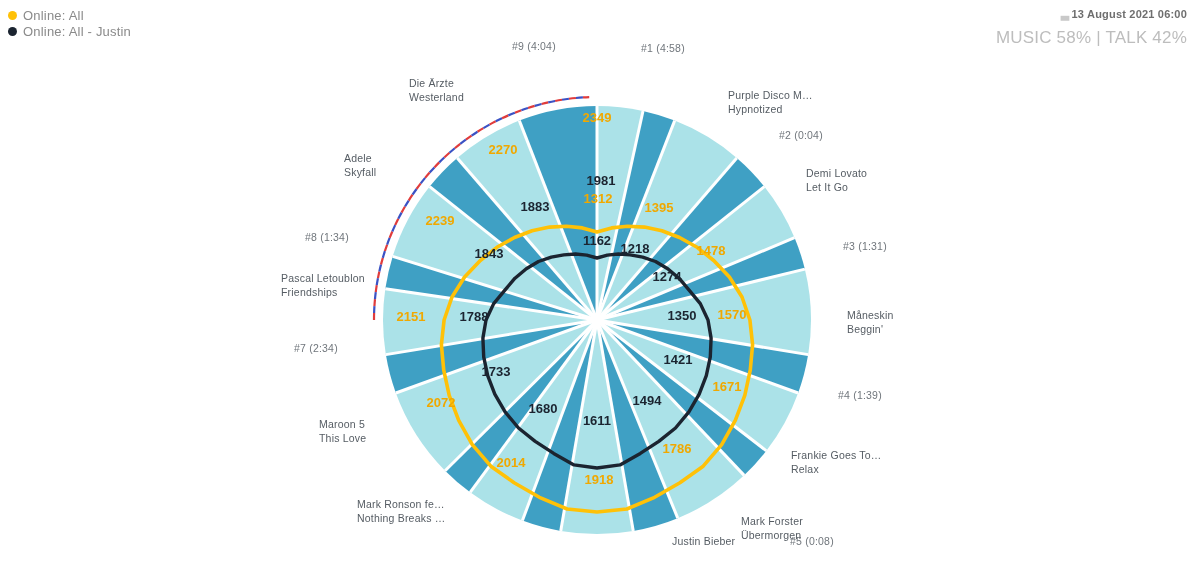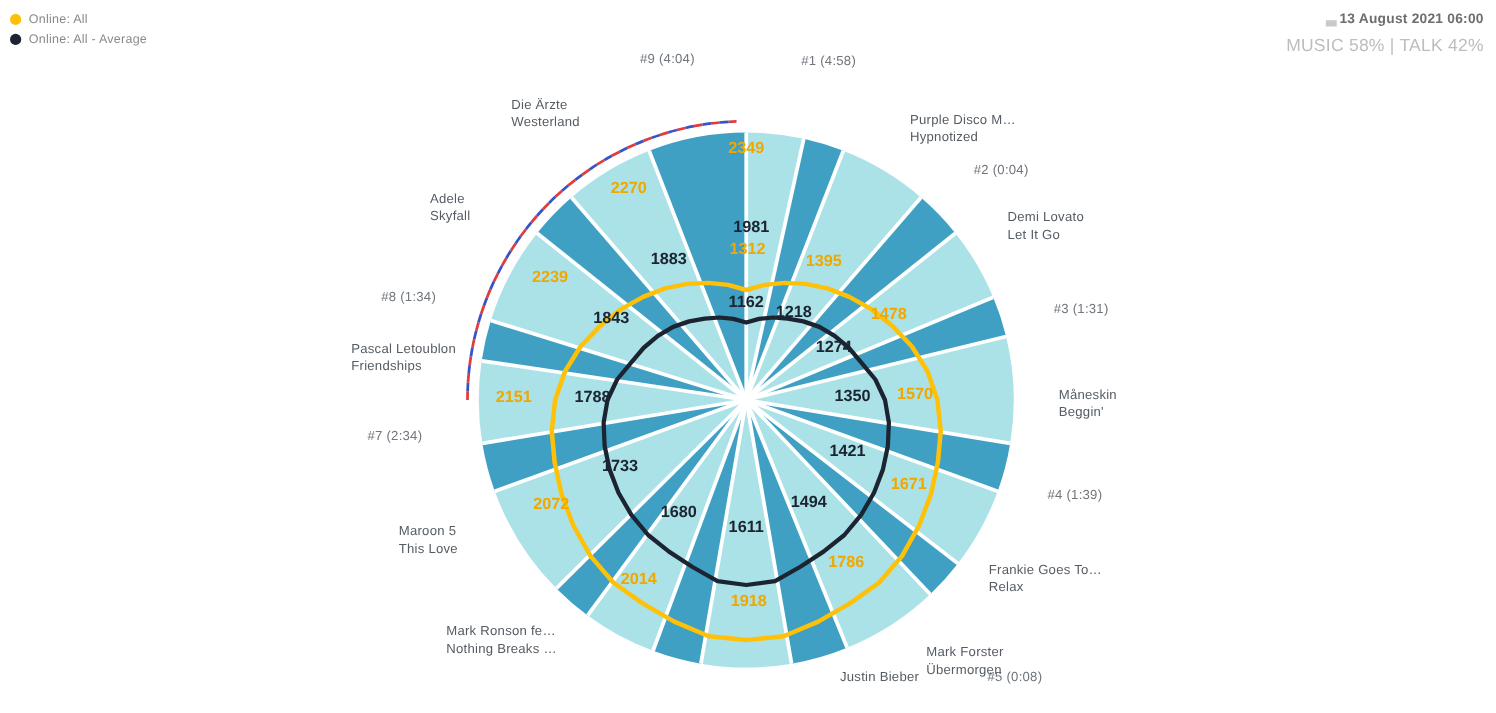--- a/index.html
+++ b/index.html
@@ -8,27 +8,27 @@
     background:#ffffff;
     font-family:"Liberation Sans", sans-serif;
     overflow:hidden;
   }
   #stage { position:relative; width:1197px; height:570px; }
 
   
   #legend { position:absolute; left:8px; top:9px; }
   .legend-row { display:flex; align-items:center; height:13px; margin-bottom:3px; }
   .legend-dot { width:9px; height:9px; border-radius:50%; margin-right:6px; flex:none; }
-  .legend-label { font-size:10px; color:#8a8a8a; letter-spacing:.2px; white-space:nowrap; }
+  .legend-label { font-size:13px; color:#8a8a8a; letter-spacing:.2px; white-space:nowrap; }
 
   
   #header-right { position:absolute; right:10px; top:8px; text-align:right; }
   #header-date { font-size:11px; font-weight:bold; color:#6e6e6e; letter-spacing:.2px; white-space:nowrap; }
   #header-date .tick { color:#c9c9c9; font-weight:normal; margin-right:2px; }
-  #header-ratio { font-size:14px; color:#bdbdbd; margin-top:7px; letter-spacing:.2px; white-space:nowrap; }
+  #header-ratio { font-size:17px; color:#bdbdbd; margin-top:7px; letter-spacing:.2px; white-space:nowrap; }
 
   
   #chart-wrap { position:absolute; left:0; top:0; width:1197px; height:570px; }
   svg { display:block; }
   .sector-divider { stroke:#ffffff; stroke-width:3; fill:none; }
   .series-line { fill:none; stroke-linejoin:round; stroke-linecap:round; }
   .val-label { font-family:"Liberation Sans", sans-serif; font-weight:bold; font-size:13px; }
   .val-yellow { fill:#F0A800; }
   .val-black  { fill:#1b2430; }
   .outer-label { font-family:"Liberation Sans", sans-serif; font-size:10.5px; fill:#555c63; letter-spacing:.2px; }
@@ -39,21 +39,21 @@
 
 <div id="stage">
 
   <div id="legend">
     <div class="legend-row">
       <span class="legend-dot" style="background:#FFC107"></span>
       <span class="legend-label">Online: All</span>
     </div>
     <div class="legend-row">
       <span class="legend-dot" style="background:#1b2430"></span>
-      <span class="legend-label">Online: All - Average</span>
+      <span class="legend-label">Online: All - Justin</span>
     </div>
   </div>
 
   <div id="header-right">
     <div id="header-date">
       <span class="tick">▃</span><span>13 August 2021 06:00</span>
     </div>
     <div id="header-ratio">MUSIC 58% | TALK 42%</div>
   </div>
 

